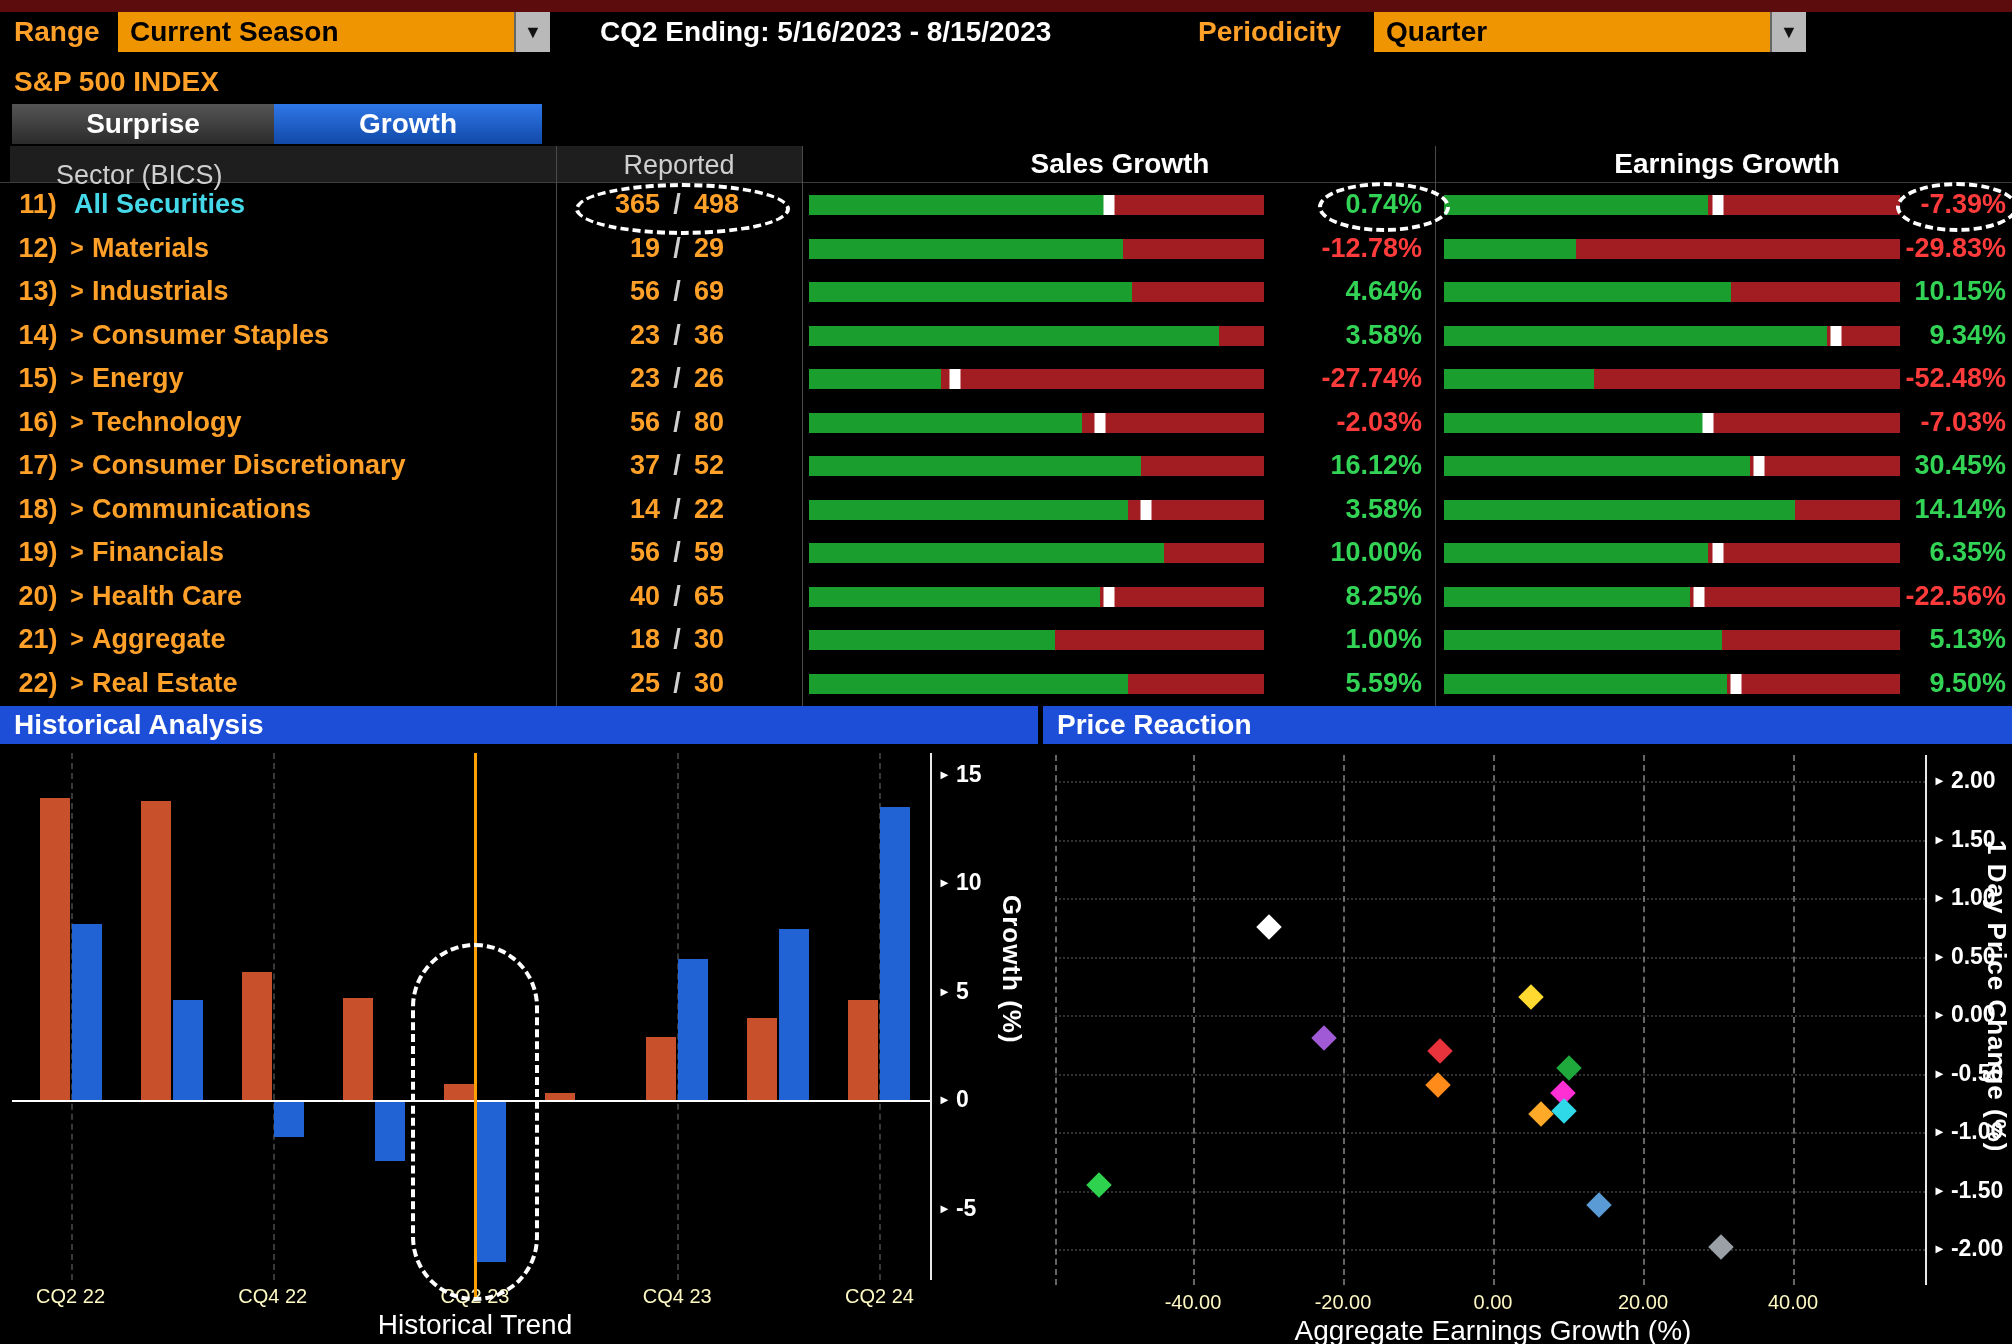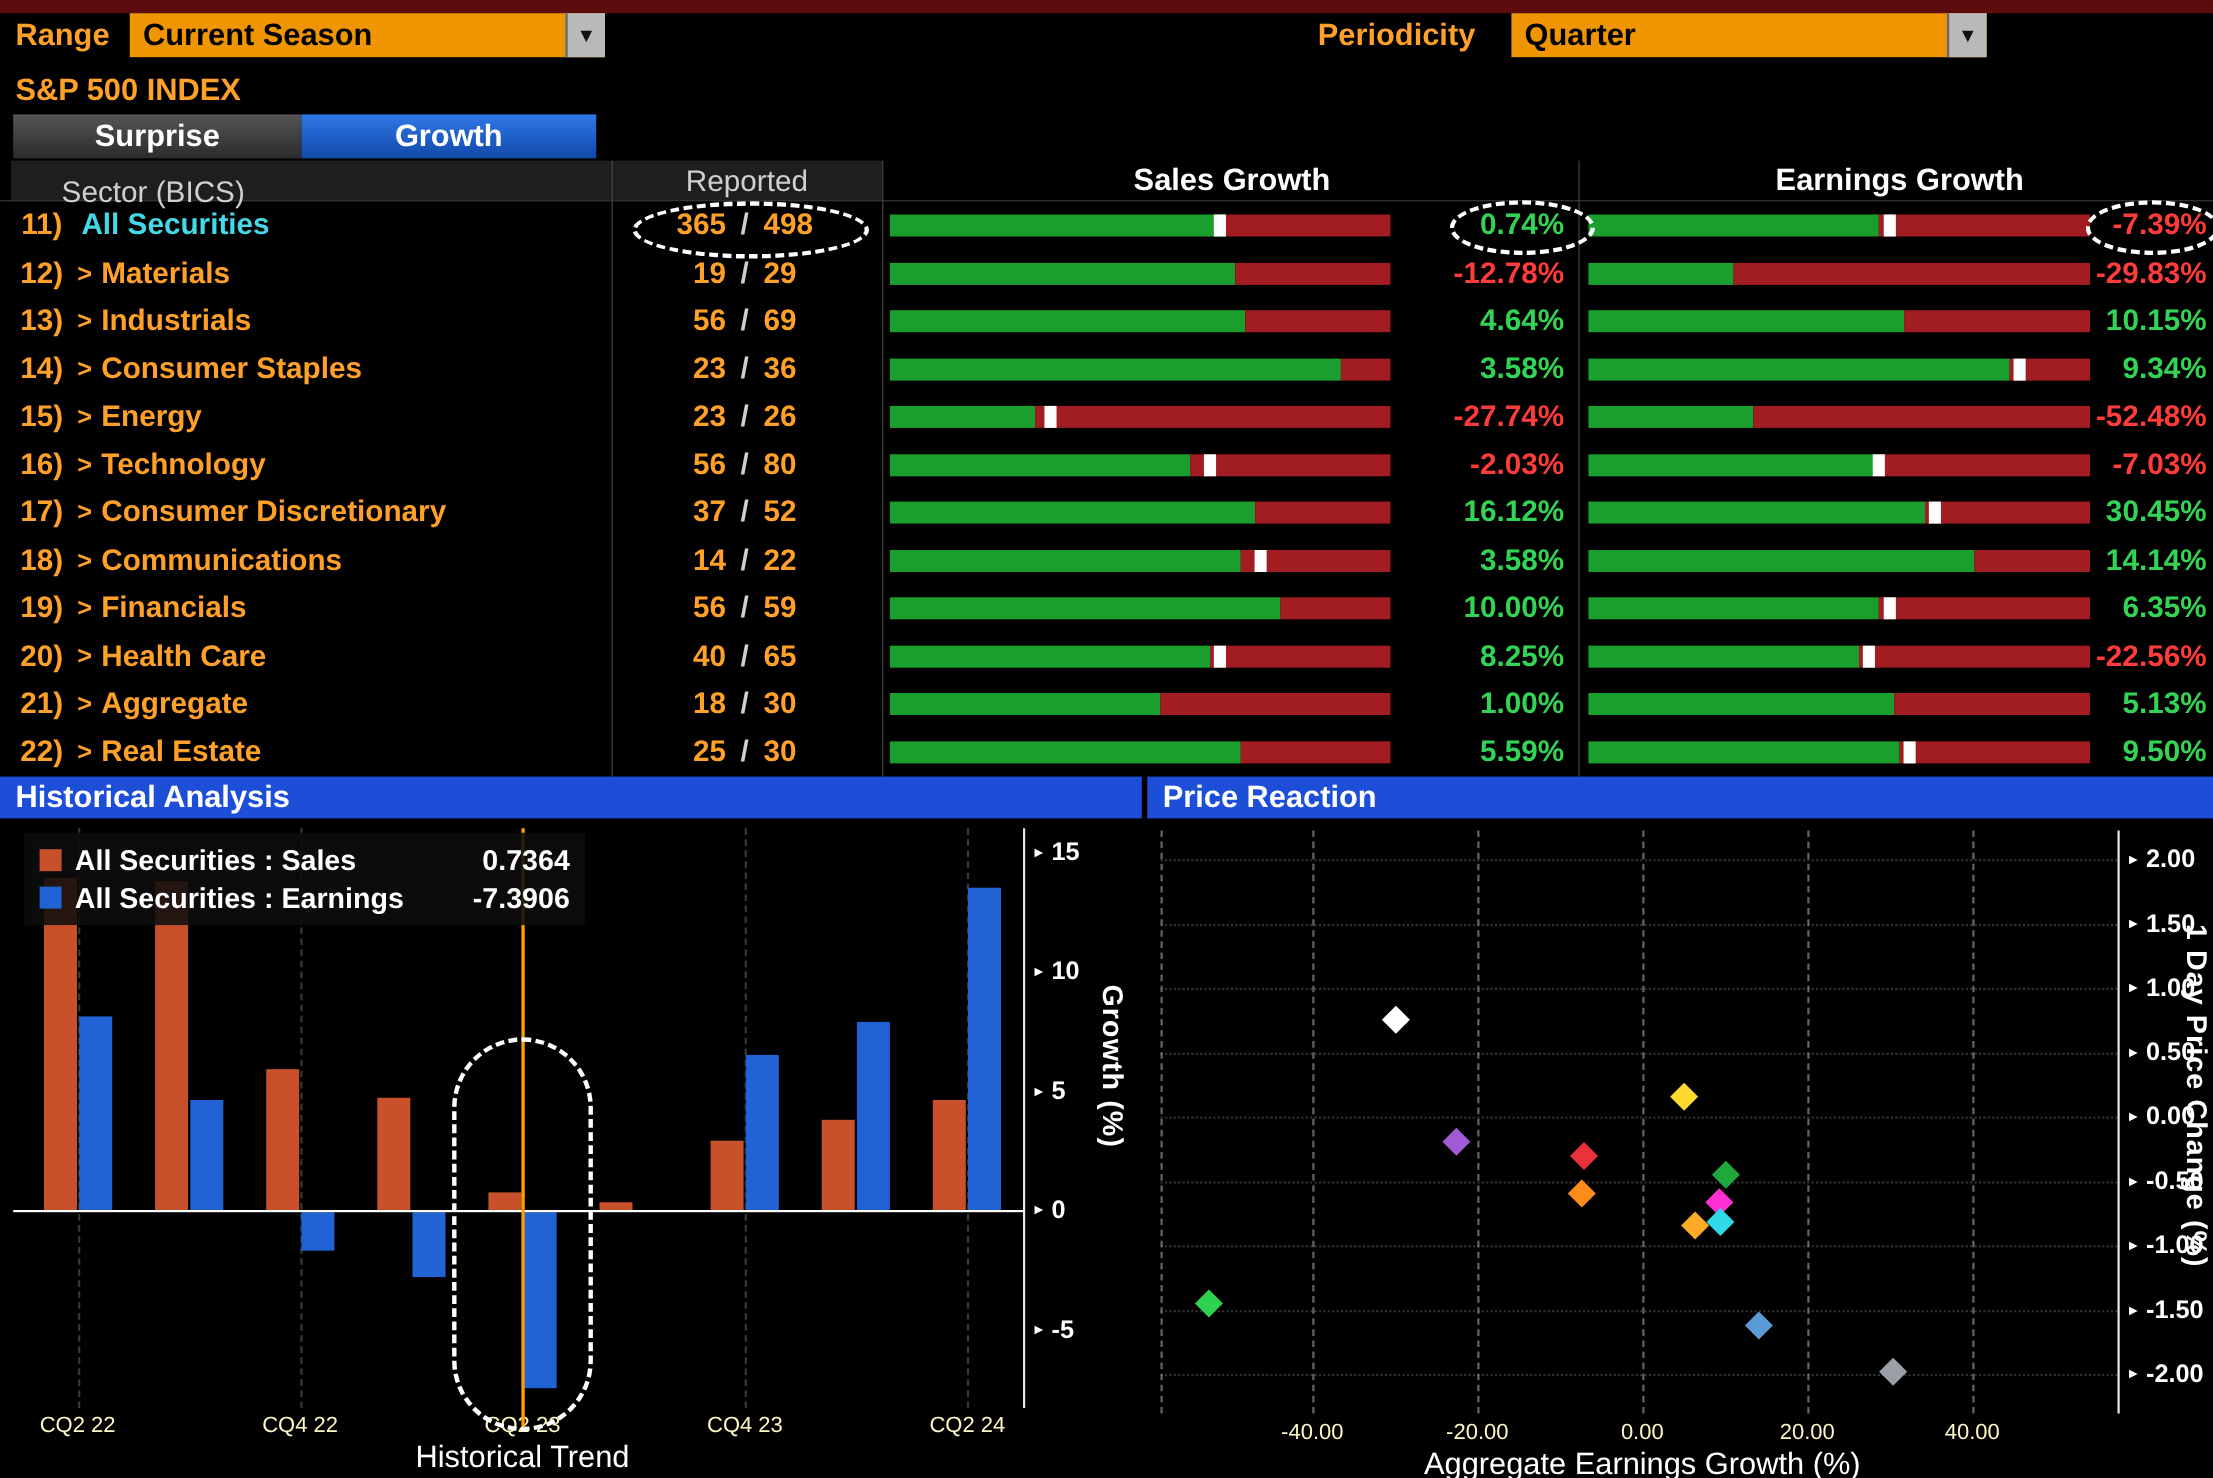--- a/index.html
+++ b/index.html
@@ -83,20 +83,21 @@
 
 <div id="stage">
 
   <div class="topstrip abs"></div>
 
   <div class="abs lbl" style="left:14px;top:16px">Range</div>
   <div class="dropdown" style="left:118px;top:12px;width:432px">
     <span>Current Season</span>
     <span class="dd-arrow">▼</span>
   </div>
+  <div class="abs whitetext" style="left:600px;top:16px">CQ2 Ending: 5/16/2023 - 8/15/2023</div>
   <div class="abs lbl" style="left:1198px;top:16px">Periodicity</div>
   <div class="dropdown" style="left:1374px;top:12px;width:432px">
     <span>Quarter</span>
     <span class="dd-arrow">▼</span>
   </div>
   <div class="abs lbl" style="left:14px;top:66px">S&amp;P 500 INDEX</div>
 
   <div class="tab tab-gray" style="left:12px;width:262px">Surprise</div>
   <div class="tab tab-blue" style="left:274px;width:268px">Growth</div>
 
@@ -394,32 +395,20 @@
   <div class="dash-ellipse" style="left:1896px;top:182px;width:122px;height:50px"></div>
 
   <div class="strip abs" style="left:0;top:706px;width:1038px">
     <span>Historical Analysis</span>
   </div>
   <div class="strip abs" style="left:1043px;top:706px;width:969px">
     <span>Price Reaction</span>
   </div>
 
   <div id="hist" class="abs" style="left:0;top:745px;width:1040px;height:599px">
-    <div class="legend">
-      <div class="lrow">
-        <span class="swatch" style="background: rgb(200, 81, 44);"></span>
-        <span class="llabel">All Securities : Sales</span>
-        <span class="lvalue">0.7364</span>
-      </div>
-      <div class="lrow">
-        <span class="swatch" style="background: rgb(33, 99, 212);"></span>
-        <span class="llabel">All Securities : Earnings</span>
-        <span class="lvalue">-7.3906</span>
-      </div>
-    </div>
     <div class="ylab-rot" style="left:996px;top:150px">Growth (%)</div>
     <div class="axis-title" style="left:325px;top:564px;width:300px">Historical Trend</div>
     <div class="dash-rect" style="left:411px;top:198px;width:128px;height:358px"></div>
   <div class="vgrid hist-grid" style="left: 70.5556px; top: 8px; height: 527px;"></div>
       <div class="vgrid hist-grid" style="left: 272.778px; top: 8px; height: 527px;"></div>
       <div class="vgrid hist-grid" style="left: 475px; top: 8px; height: 527px;"></div>
       <div class="vgrid hist-grid" style="left: 677.222px; top: 8px; height: 527px;"></div>
       <div class="vgrid hist-grid" style="left: 879.444px; top: 8px; height: 527px;"></div>
       <div class="zero" style="left: 12px; width: 918px; top: 355px;"></div>
       <div class="axisline" style="left: 930px; top: 8px; height: 527px;"></div>

